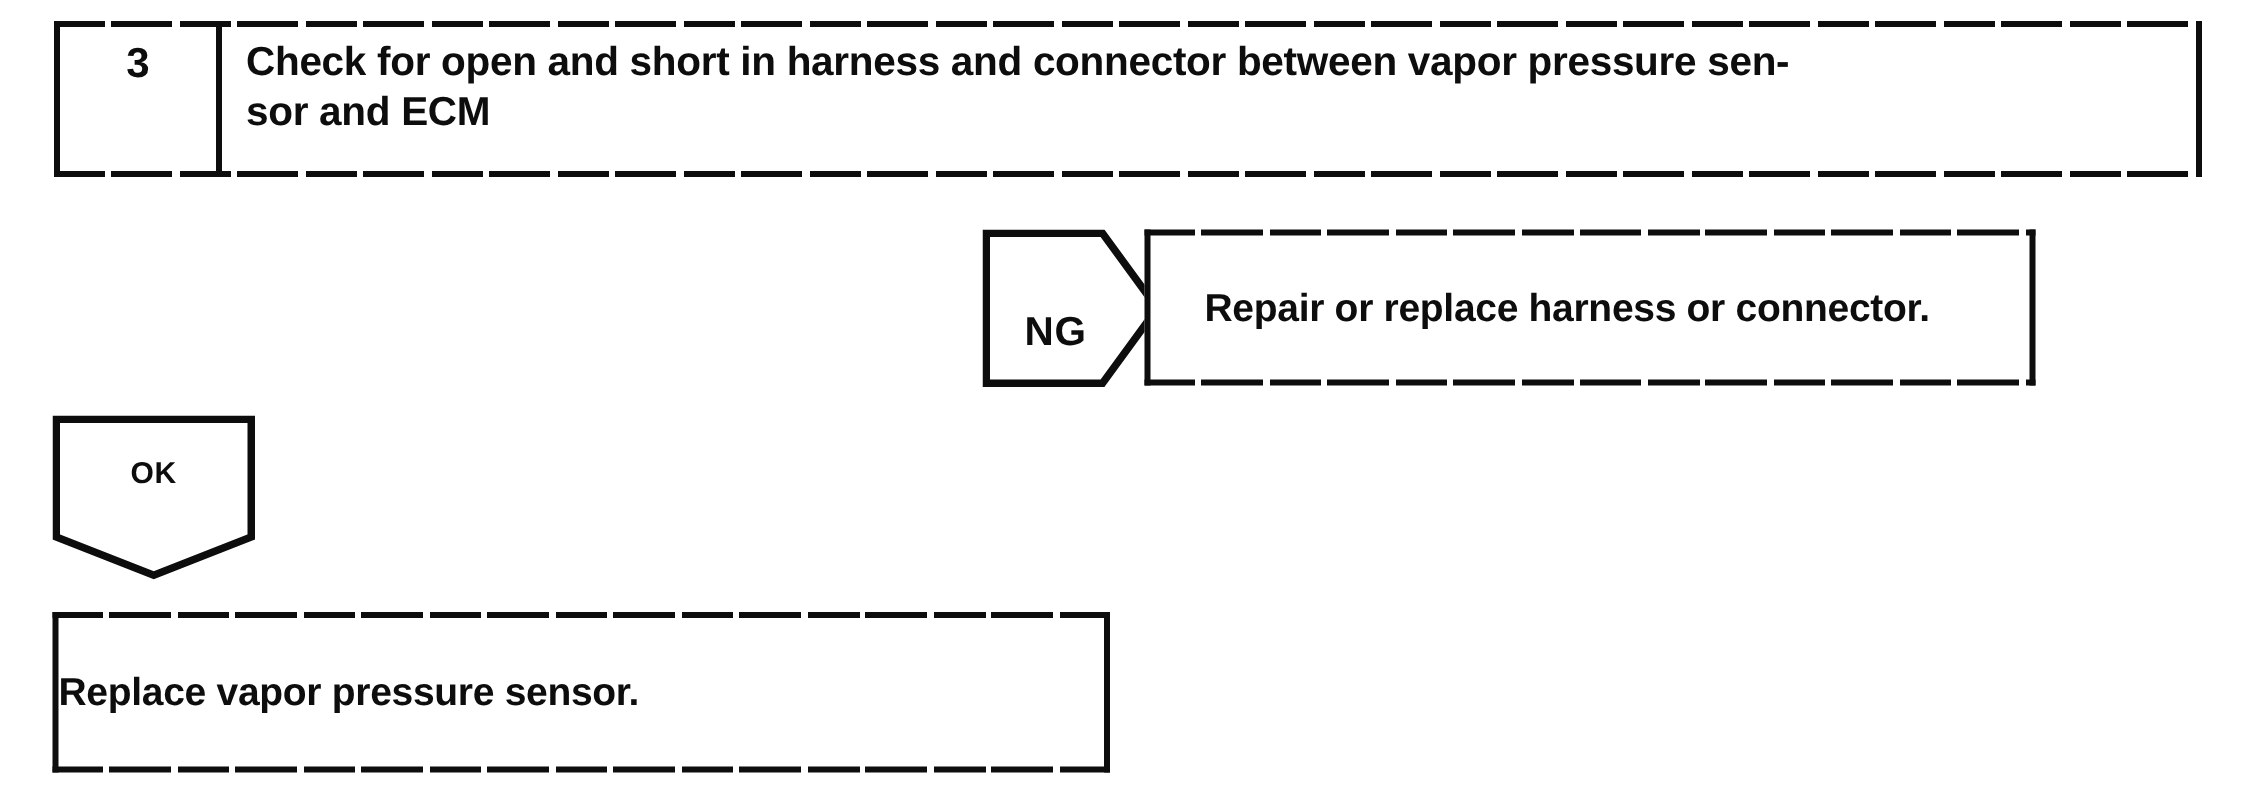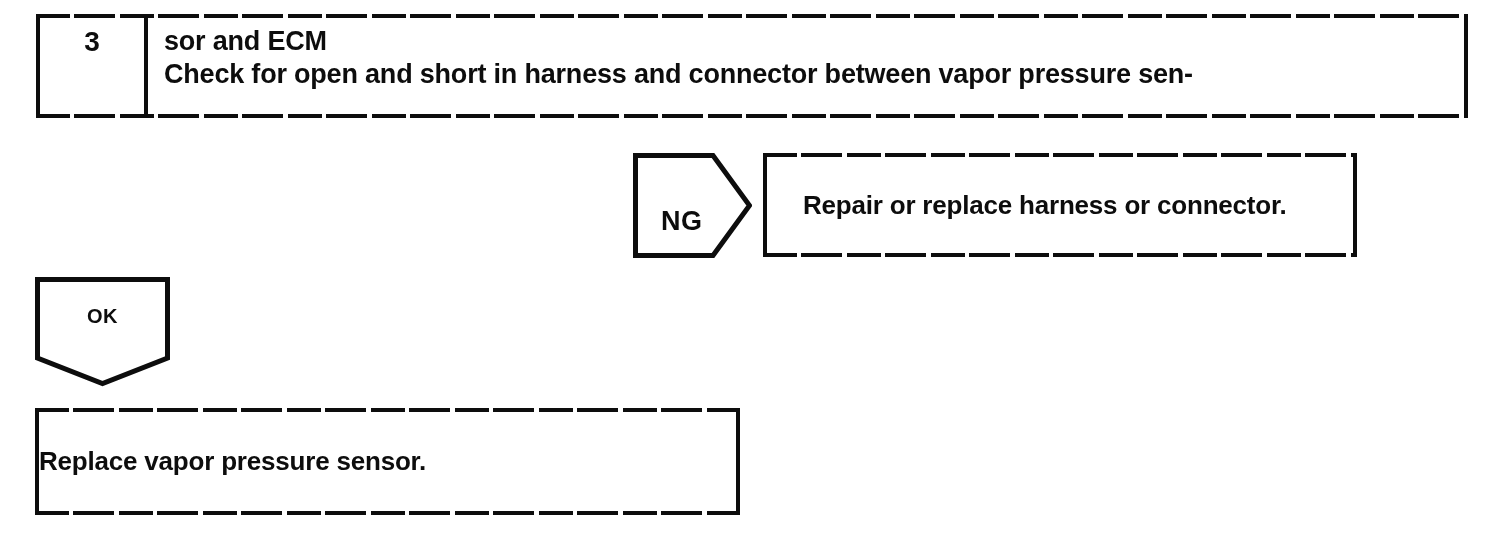--- a/index.html
+++ b/index.html
@@ -92,21 +92,21 @@
     height: 107px;
   }
 
   .connector {
     position: absolute;
   }
   .connector svg {
     display: block;
   }
   .ng-connector {
-    left: 633px;
+    left: 655px;
     top: 153px;
     width: 119px;
     height: 136px;
   }
   .ng-label {
     position: absolute;
     left: 0;
     top: 0;
     width: 82%;
     height: 100%;
@@ -136,22 +136,22 @@
   }
 </style>
 </head>
 <body>
 
 <div class="page">
 
   <div class="box step-box">
     <div class="step-num">3</div>
     <div class="step-title">
+      <div>Check for open and short in harness and connector between vapor pressure sen-</div>
       <div>sor and ECM</div>
-      <div>Check for open and short in harness and connector between vapor pressure sen-</div>
     </div>
   </div>
 
   <div class="connector ng-connector">
     <svg width="119" height="105" viewBox="0 0 119 105">
       <polygon points="2.5,2.5 80,2.5 116.5,52.5 80,102.5 2.5,102.5" fill="#ffffff" stroke="#0d0d0d" stroke-width="5" stroke-linejoin="miter"></polygon>
     </svg>
     <span class="ng-label">NG</span>
   </div>
 

